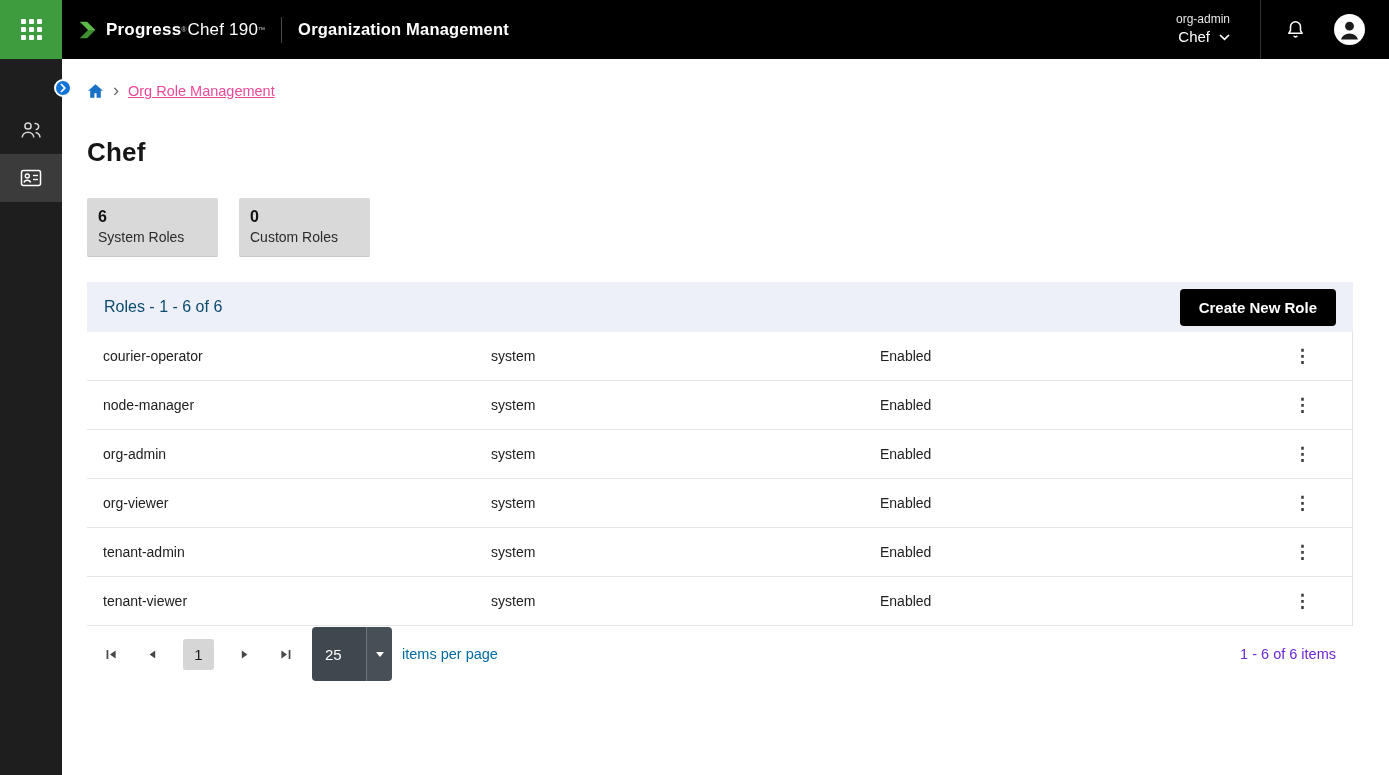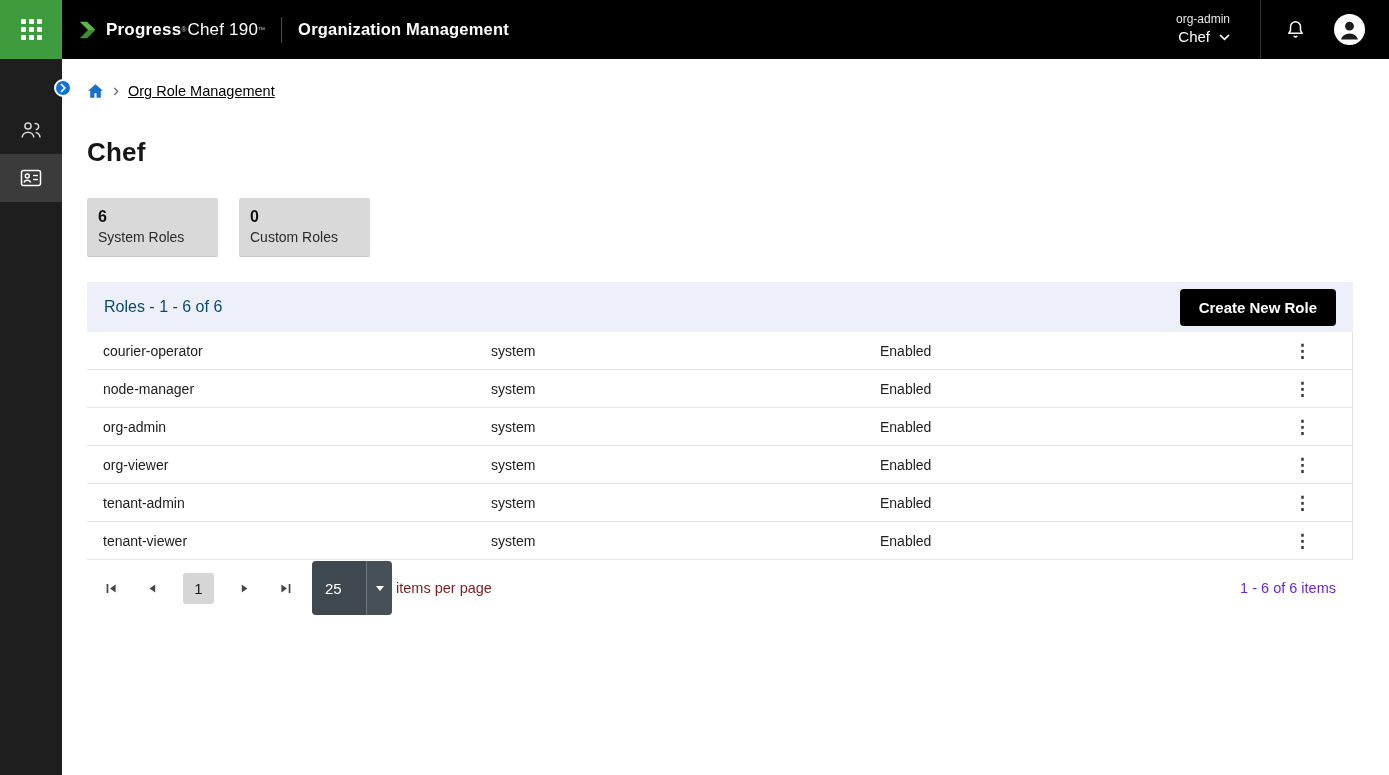--- a/index.html
+++ b/index.html
@@ -32,53 +32,53 @@
   .sidebar { position: fixed; top: 59px; left: 0; bottom: 0; width: 62px; background: #1E1E1E; z-index: 10; }
   .sidebar-items { margin-top: 47px; }
   .side-item { width: 62px; height: 48px; display: flex; align-items: center; justify-content: center; cursor: pointer; }
   .side-item.active { background: #3b3b3b; }
   .sidebar-toggle { position: fixed; left: 54px; top: 79px; width: 18px; height: 18px; border-radius: 50%; background: #1173D4; border: 2px solid #fff; z-index: 30; cursor: pointer; display: flex; align-items: center; justify-content: center; padding: 0; }
 
   
   .main { margin-left: 62px; padding: 59px 36px 0 25px; }
   .breadcrumb { margin-top: 24px; display: flex; align-items: center; gap: 9px; }
   .crumb-chevron { color: #6a6a6a; font-size: 18px; line-height: 14px; margin-top: -3px; }
-  .crumb-link { font-size: 14.5px; color: #000000; text-decoration: underline; cursor: pointer; }
+  .crumb-link { font-size: 14.5px; color: #ec4899; text-decoration: underline; cursor: pointer; }
   .page-title { margin-top: 38px; font-size: 26px; font-weight: 700; color: #161616; letter-spacing: .2px; }
 
   .stats-row { display: flex; gap: 21px; margin-top: 30px; }
   .stat-card { width: 131px; height: 59px; background: #D9D9D9; border-bottom: 1px solid #c7c7c7; border-radius: 2px; padding: 8px 11px; }
   .stat-value { font-size: 16px; font-weight: 700; color: #111; line-height: 21px; }
   .stat-label { font-size: 14px; color: #2b2b2b; line-height: 20px; }
 
   
   .panel { margin-top: 25px; width: 1266px; }
   .panel-header { height: 50px; background: #EDF0F8; display: flex; align-items: center; justify-content: space-between; padding: 0 17px; }
   .panel-title { font-size: 16px; color: #0c4a6e; }
   .create-btn { background: #000000; color: #fff; border: none; border-radius: 4px; font-family: "Liberation Sans", sans-serif; font-size: 15px; font-weight: 700; padding: 10px 19px; cursor: pointer; }
 
   .grid-header { display: grid; grid-template-columns: 388px 389px 389px 1fr; background: #DCE3F4; margin-top: 9px; }
   .gh-cell { padding: 9px 16px; font-size: 13px; font-weight: 700; color: #21252B; border-right: 1px solid #c3cce4; display: flex; align-items: center; }
   .grid-body { border-right: 1px solid #e2e2e2; }
-  .trow { display: grid; grid-template-columns: 388px 389px 389px 1fr; height: 38px; align-items: center; border-bottom: 1px solid #e5e5e5; background: #fff; }
+  .trow { display: grid; grid-template-columns: 388px 389px 389px 1fr; height: 49px; align-items: center; border-bottom: 1px solid #e5e5e5; background: #fff; }
   .td { padding: 0 16px; font-size: 14px; color: #212121; }
   .td-actions { display: flex; justify-content: center; }
   .kebab { background: none; border: none; cursor: pointer; font-size: 18px; font-weight: 700; color: #3c3c3c; line-height: 18px; padding: 4px 8px; }
 
   
   .pager { height: 56px; display: flex; align-items: center; padding: 0 14px; }
   .pager-nav { display: flex; align-items: center; gap: 20px; }
   .pg-btn { background: none; border: none; cursor: pointer; padding: 4px; display: flex; align-items: center; }
   .pg-btn svg { fill: #474747; }
   .page-current { width: 31px; height: 31px; background: #D6D6D6; border: none; border-radius: 3px; font-size: 15px; color: #1b1b1b; cursor: pointer; font-family: "Liberation Sans", sans-serif; }
   .pagesize { margin-left: 16px; width: 80px; height: 54px; background: #3F474F; border-radius: 4px; display: flex; align-items: stretch; cursor: pointer; overflow: hidden; }
   .pagesize-value { flex: 1; color: #fff; font-size: 15px; display: flex; align-items: center; padding-left: 13px; }
   .pagesize-caret { width: 26px; display: flex; align-items: center; justify-content: center; border-left: 1px solid rgba(255,255,255,.22); background: rgba(255,255,255,.05); }
   .caret-down { width: 0; height: 0; border-left: 4px solid transparent; border-right: 4px solid transparent; border-top: 5px solid #fff; }
-  .pager-label { margin-left: 4px; font-size: 14.5px; color: #7f1d1d; }
+  .pager-label { margin-left: 10px; font-size: 14.5px; color: #0369a1; }
   .pager-range { margin-left: auto; font-size: 14.5px; color: #6d28d9; padding-right: 3px; }
 </style>
 </head>
 <body>
 
 <header class="topbar">
   <div class="app-launcher">
     <span class="apps-grid">
       <span></span>
         <span></span>

